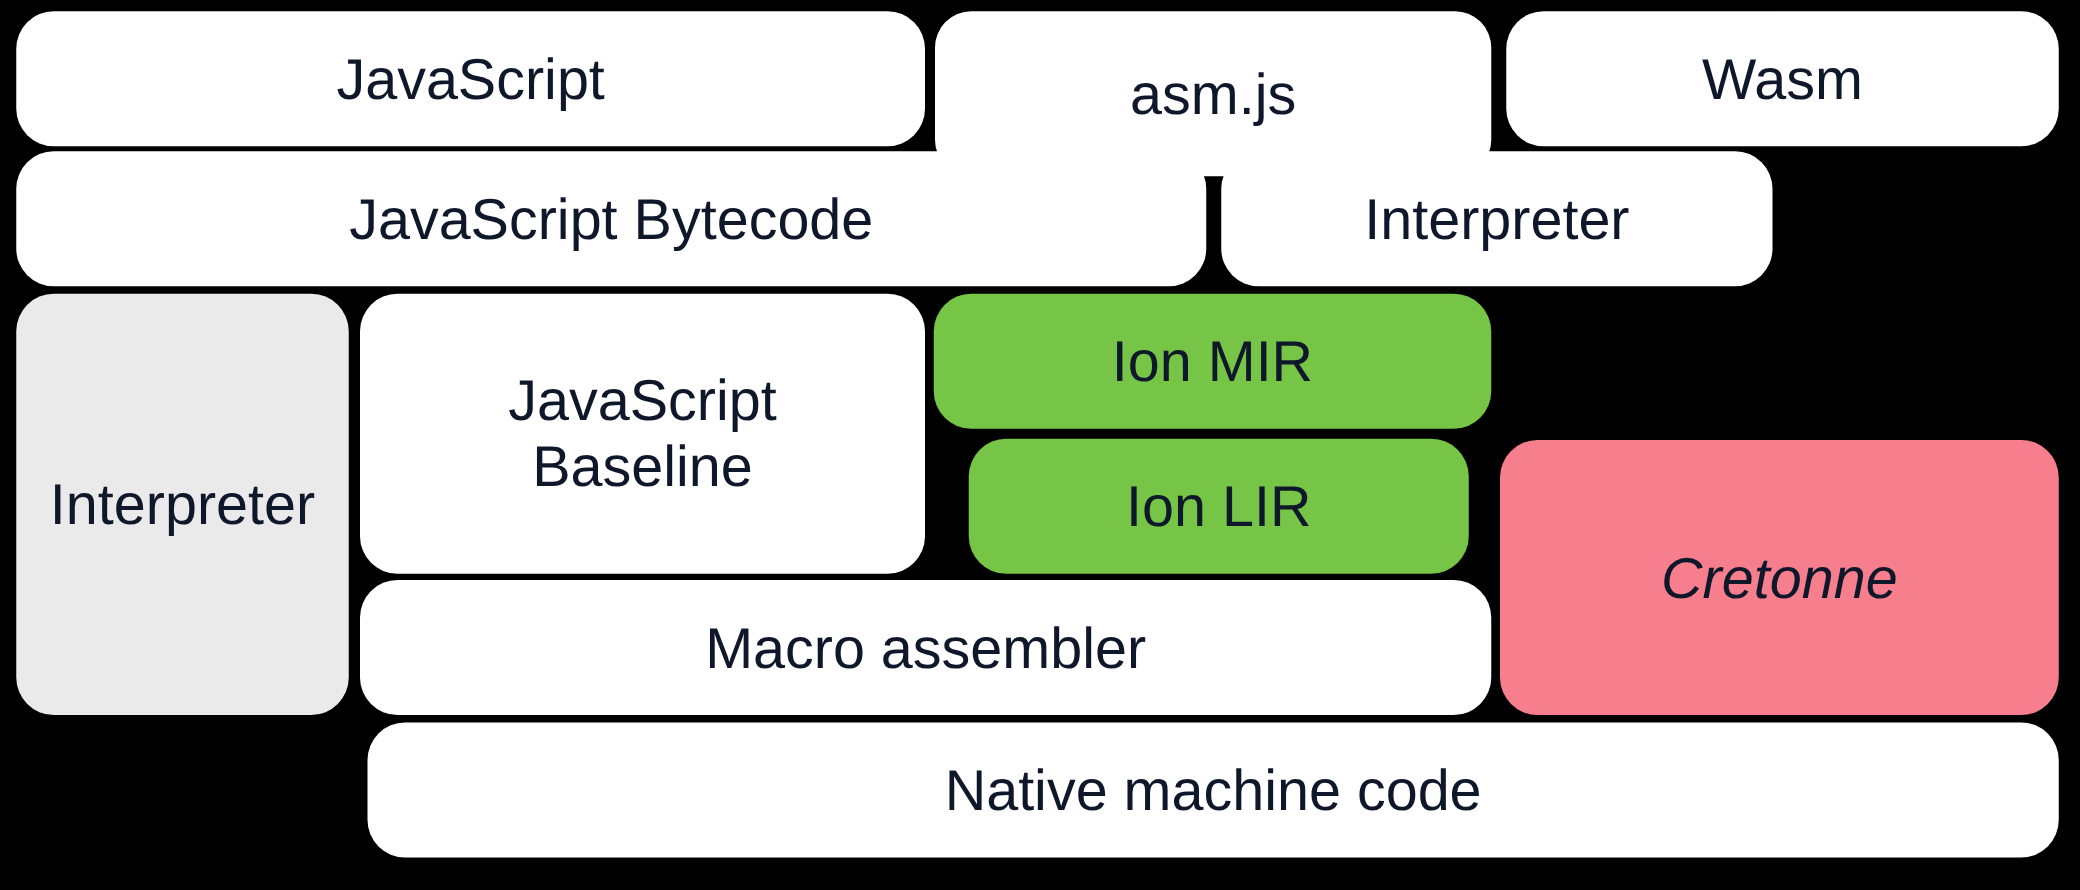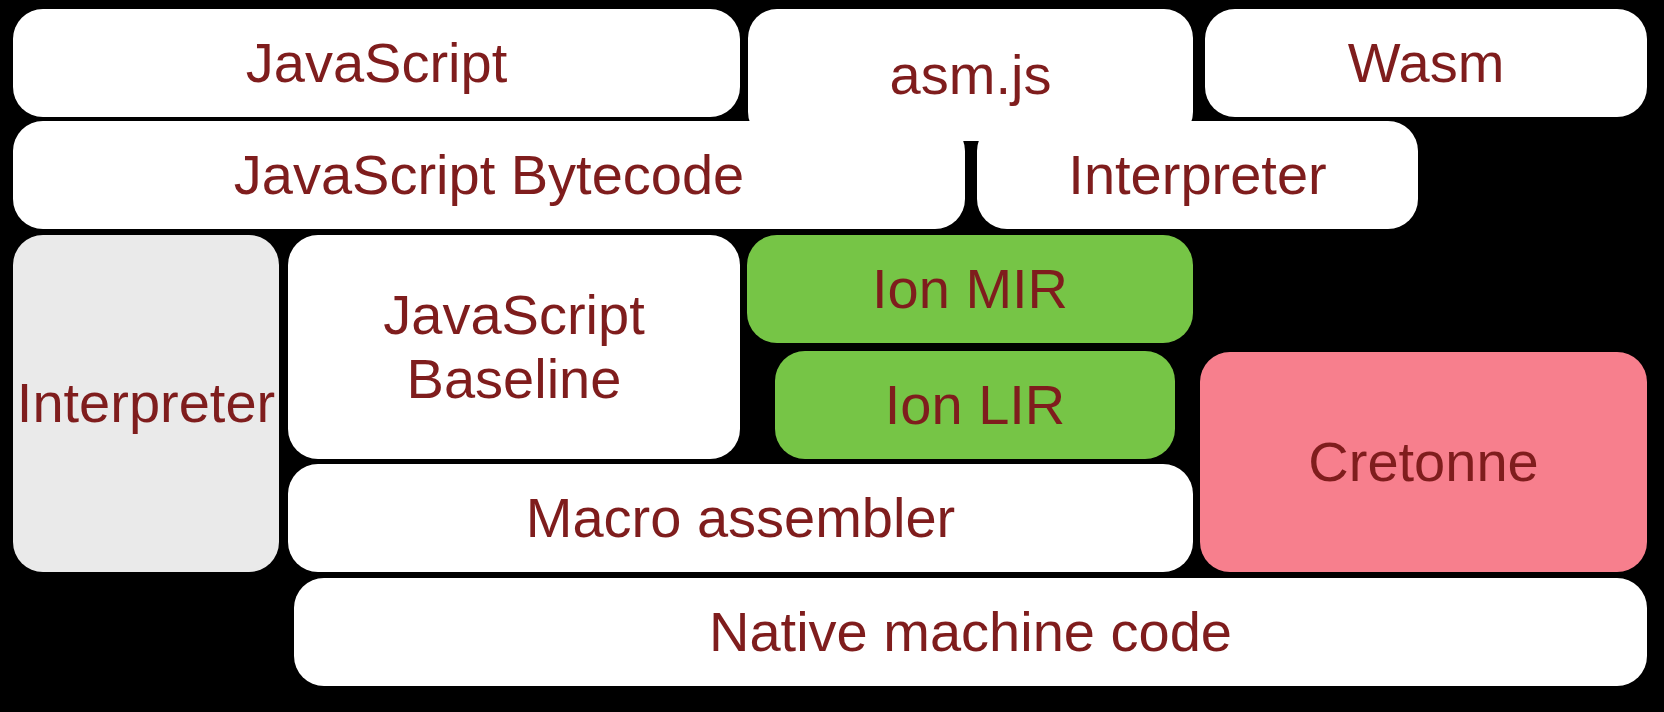--- a/index.html
+++ b/index.html
@@ -16,23 +16,23 @@
     font-family: "Liberation Sans", sans-serif;
   }
   .stage {
     position: absolute;
     background: #ffffff;
     border-radius: 30px;
     display: flex;
     align-items: center;
     justify-content: center;
     text-align: center;
-    font-size: 56px;
+    font-size: 46px;
     line-height: 1.15;
-    color: #7f1d1d;
+    color: #0f172a;
     white-space: pre-line;
   }
   
   .b-javascript          { left: 13px;   top: 9px;   width: 727px;  height: 108px; }
   .b-asmjs               { left: 748px;  top: 9px;   width: 445px;  height: 132px; border-radius: 29px; }
   .b-wasm                { left: 1205px; top: 9px;   width: 442px;  height: 108px; }
   
   .b-javascript-bytecode { left: 13px;   top: 121px; width: 952px;  height: 108px; }
   .b-baldrmonkey         { left: 977px;  top: 121px; width: 441px;  height: 108px; }
   
@@ -52,16 +52,16 @@
   <div class="stage b-javascript" style="background: rgb(255, 255, 255);">JavaScript</div>
   <div class="stage b-asmjs" style="background: rgb(255, 255, 255);">asm.js</div>
   <div class="stage b-wasm" style="background: rgb(255, 255, 255);">Wasm</div>
   <div class="stage b-javascript-bytecode" style="background: rgb(255, 255, 255);">JavaScript Bytecode</div>
   <div class="stage b-baldrmonkey" style="background: rgb(255, 255, 255);">Interpreter</div>
   <div class="stage b-interpreter" style="background: rgb(234, 234, 234);">Interpreter</div>
   <div class="stage b-javascript-baseline" style="background: rgb(255, 255, 255);">JavaScript
 Baseline</div>
   <div class="stage b-ion-mir" style="background: rgb(118, 197, 70);">Ion MIR</div>
   <div class="stage b-ion-lir" style="background: rgb(118, 197, 70);">Ion LIR</div>
-  <div class="stage b-cretonne" style="background: rgb(247, 127, 141);">Cretonne</div>
+  <div class="stage b-cretonne" style="background: rgb(247, 127, 141); font-style: italic;">Cretonne</div>
   <div class="stage b-macro-assembler" style="background: rgb(255, 255, 255);">Macro assembler</div>
   <div class="stage b-native-machine-code" style="background: rgb(255, 255, 255);">Native machine code</div>
 </div>
 
 </body></html>

